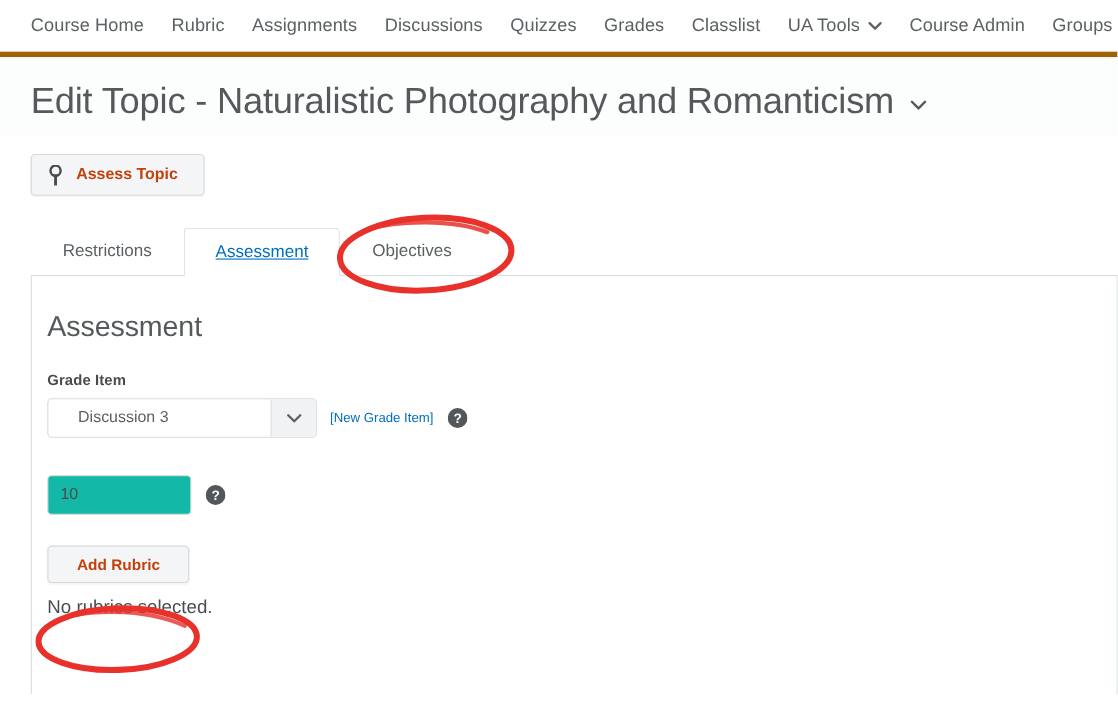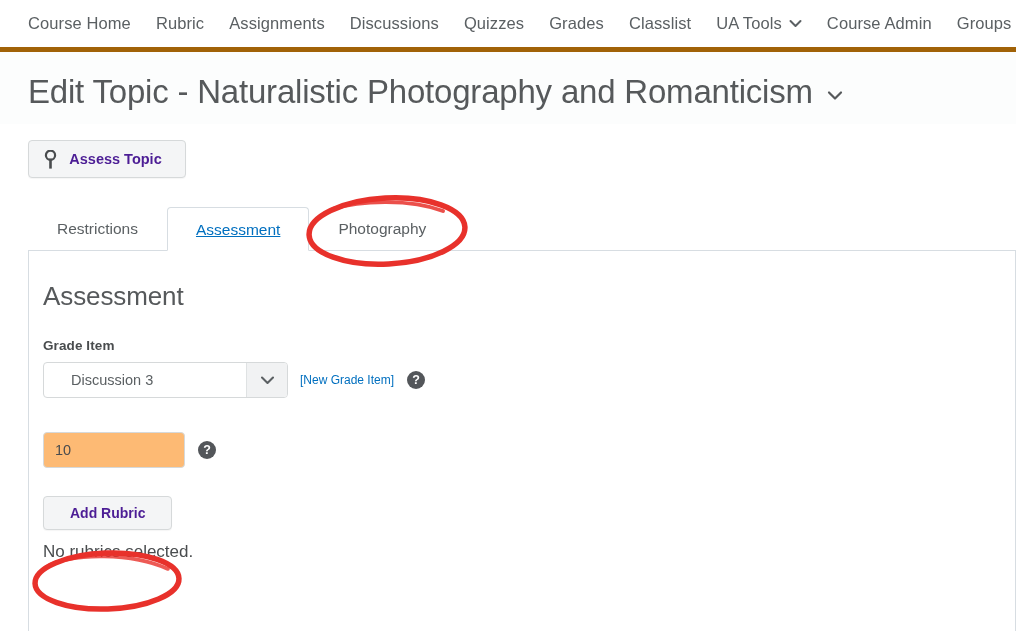--- a/index.html
+++ b/index.html
@@ -72,21 +72,21 @@
   .actions-row {
     padding: 16px 28px 0 28px;
   }
   .btn {
     display: inline-flex;
     align-items: center;
     justify-content: center;
     background: #f4f5f6;
     border: 1px solid #d6d9da;
     border-radius: 4px;
-    color: #4c1d95;
+    color: #c2410c;
     font-size: 14.5px;
     font-weight: bold;
     box-sizing: border-box;
     cursor: pointer;
     box-shadow: 0 1px 1px rgba(0,0,0,0.04);
   }
   .assess-btn {
     height: 38px;
     padding: 0 22px 0 14px;
     min-width: 158px;
@@ -206,25 +206,25 @@
     margin-left: 13px;
     width: 18px;
     height: 18px;
     line-height: 0;
     cursor: pointer;
     flex: none;
   }
 
   
   .text-input {
-    width: 142px;
+    width: 131px;
     height: 36px;
     border: 1px solid #d6d9da;
     border-radius: 4px;
-    background: #fdba74;
+    background: #14b8a6;
     font-size: 14.5px;
     color: #494c4e;
     padding: 0 11px;
     box-sizing: border-box;
     font-family: "Liberation Sans", sans-serif;
     outline: none;
   }
 
   .add-rubric-btn {
     height: 34px;
@@ -312,21 +312,21 @@
 
 <div class="tabs-wrap">
   <div class="tabs">
     <div class="tab">
       <span>Restrictions</span>
     </div>
     <div class="tab active">
       <span>Assessment</span>
     </div>
     <div class="tab">
-      <span>Photography</span>
+      <span>Objectives</span>
     </div>
   </div>
 </div>
 
 <div class="panel">
 
   <div class="panel-title">Assessment</div>
 
   
   <div class="field-label">Grade Item</div>

